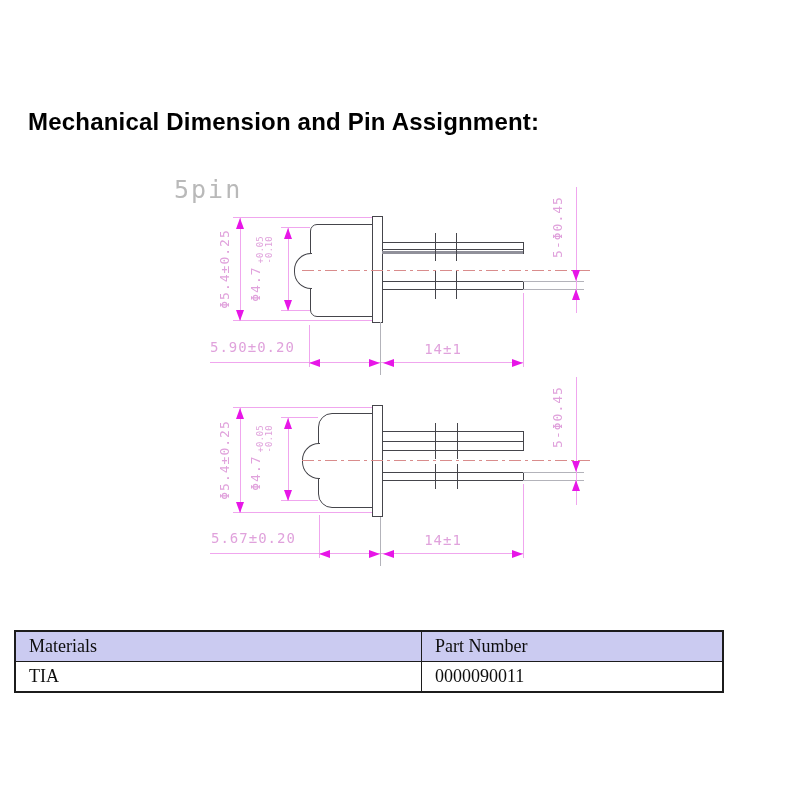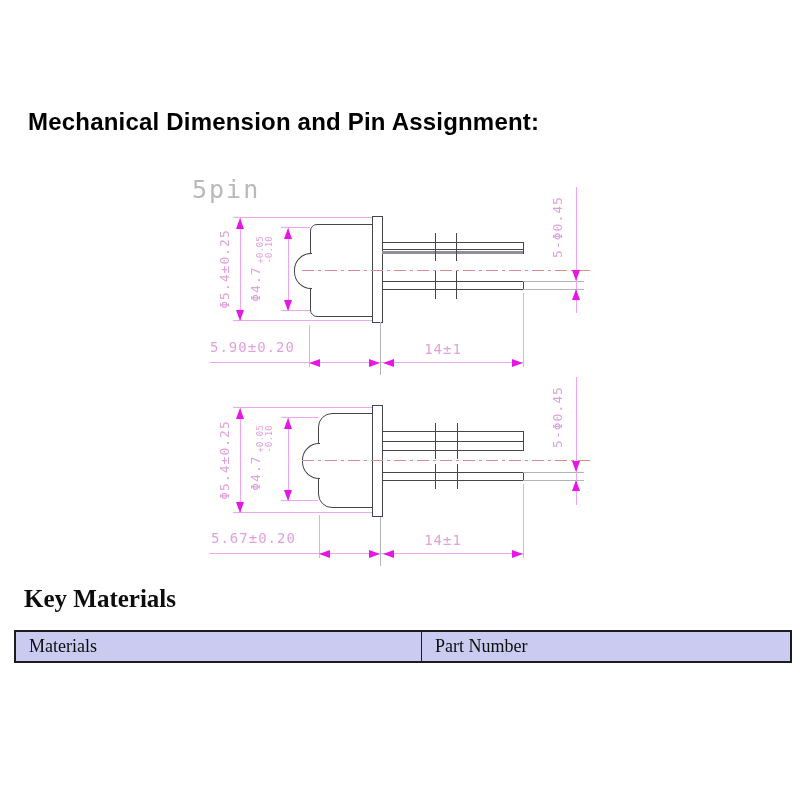--- a/index.html
+++ b/index.html
@@ -1,20 +1,20 @@
 <!DOCTYPE html>
 <html><head>
 <meta charset="utf-8">
 <style>
   html,body{margin:0;padding:0;background:#ffffff;}
   .sheet{position:relative;width:800px;height:800px;background:#fff;overflow:hidden;
          font-family:"Liberation Sans",sans-serif;}
   .t1{position:absolute;left:28px;top:108px;font:bold 24px "Liberation Sans",sans-serif;color:#000000;letter-spacing:.2px;}
   .t2{position:absolute;left:24px;top:585px;font:bold 25px "Liberation Serif",serif;color:#0d0d0d;}
-  .fivepin{position:absolute;left:192px;top:175px;font:25px "DejaVu Sans Mono",monospace;color:#b9b9b9;letter-spacing:2px;}
+  .fivepin{position:absolute;left:174px;top:175px;font:25px "DejaVu Sans Mono",monospace;color:#b9b9b9;letter-spacing:2px;}
 
   
   .hl,.vl{position:absolute;background:#45454b;}
   .hl{height:1px;} .vl{width:1px;}
   .dim{background:#f0a6ee;}
   .lgray{background:#b3b3ba;}
   .gband{position:absolute;background:#90909a;}
   .rect{position:absolute;border:1px solid #45454b;background:#fff;box-sizing:border-box;}
   .dome{position:absolute;width:17px;height:34px;border:1px solid #45454b;border-right:none;
         border-radius:17px 0 0 17px;background:#fff;}
@@ -25,21 +25,21 @@
   .aD{border-left:4px solid transparent;border-right:4px solid transparent;border-top:11px solid #e716e7;}
   .aL{border-top:4px solid transparent;border-bottom:4px solid transparent;border-right:11px solid #e716e7;}
   .aR{border-top:4px solid transparent;border-bottom:4px solid transparent;border-left:11px solid #e716e7;}
   .rlab{position:absolute;transform:translate(-50%,-50%) rotate(-90deg);white-space:nowrap;
         font:13px "DejaVu Sans Mono",monospace;color:#e0a2dc;letter-spacing:1px;}
   .tol{display:inline-flex;flex-direction:column;font-size:9px;line-height:9px;letter-spacing:0;
        vertical-align:-3px;margin-left:3px;}
   .dlab{position:absolute;font:14px "DejaVu Sans Mono",monospace;color:#e0a2dc;letter-spacing:1px;text-align:center;}
 
   
-  .kmtable{position:absolute;left:14px;top:630px;width:778px;border-collapse:collapse;
+  .kmtable{position:absolute;left:14px;top:630px;width:710px;border-collapse:collapse;
            font:18px "Liberation Serif",serif;color:#0d0d0d;border:2px solid #1c1c1c;}
   .kmtable td{border:1px solid #1c1c1c;padding:2px 6px 3px 13px;height:24px;}
   .kmtable tr.hdr td{background:#cbcbf1;}
   .kmtable td.c1{width:386px;}
 </style>
 </head>
 <body>
 
 <div class="sheet">
 
@@ -152,24 +152,27 @@
       <div class="vl dim" style="left:523px;top:484px;height:74px"></div>
       <div class="aL" style="left:319px;top:550px"></div>
       <div class="aR" style="left:369px;top:550px"></div>
       <div class="aL" style="left:383px;top:550px"></div>
       <div class="aR" style="left:512px;top:550px"></div>
       <div class="dlab" style="left:211px;top:530px;width:76px">5.67±0.20</div>
       <div class="dlab" style="left:415px;top:532px;width:56px">14±1</div>
     </div>
   </div>
 
-  <div class="t2">Key Materials</div>
 
   <table class="kmtable">
     <tbody>
         <tr class="hdr">
       <td class="c1">Materials</td>
       <td>Part Number</td>
     </tr>
+    <tr>
+      <td class="c1">TIA</td>
+      <td>0000090011</td>
+    </tr>
   </tbody>
     </table>
 
 </div>
 
 </body></html>

